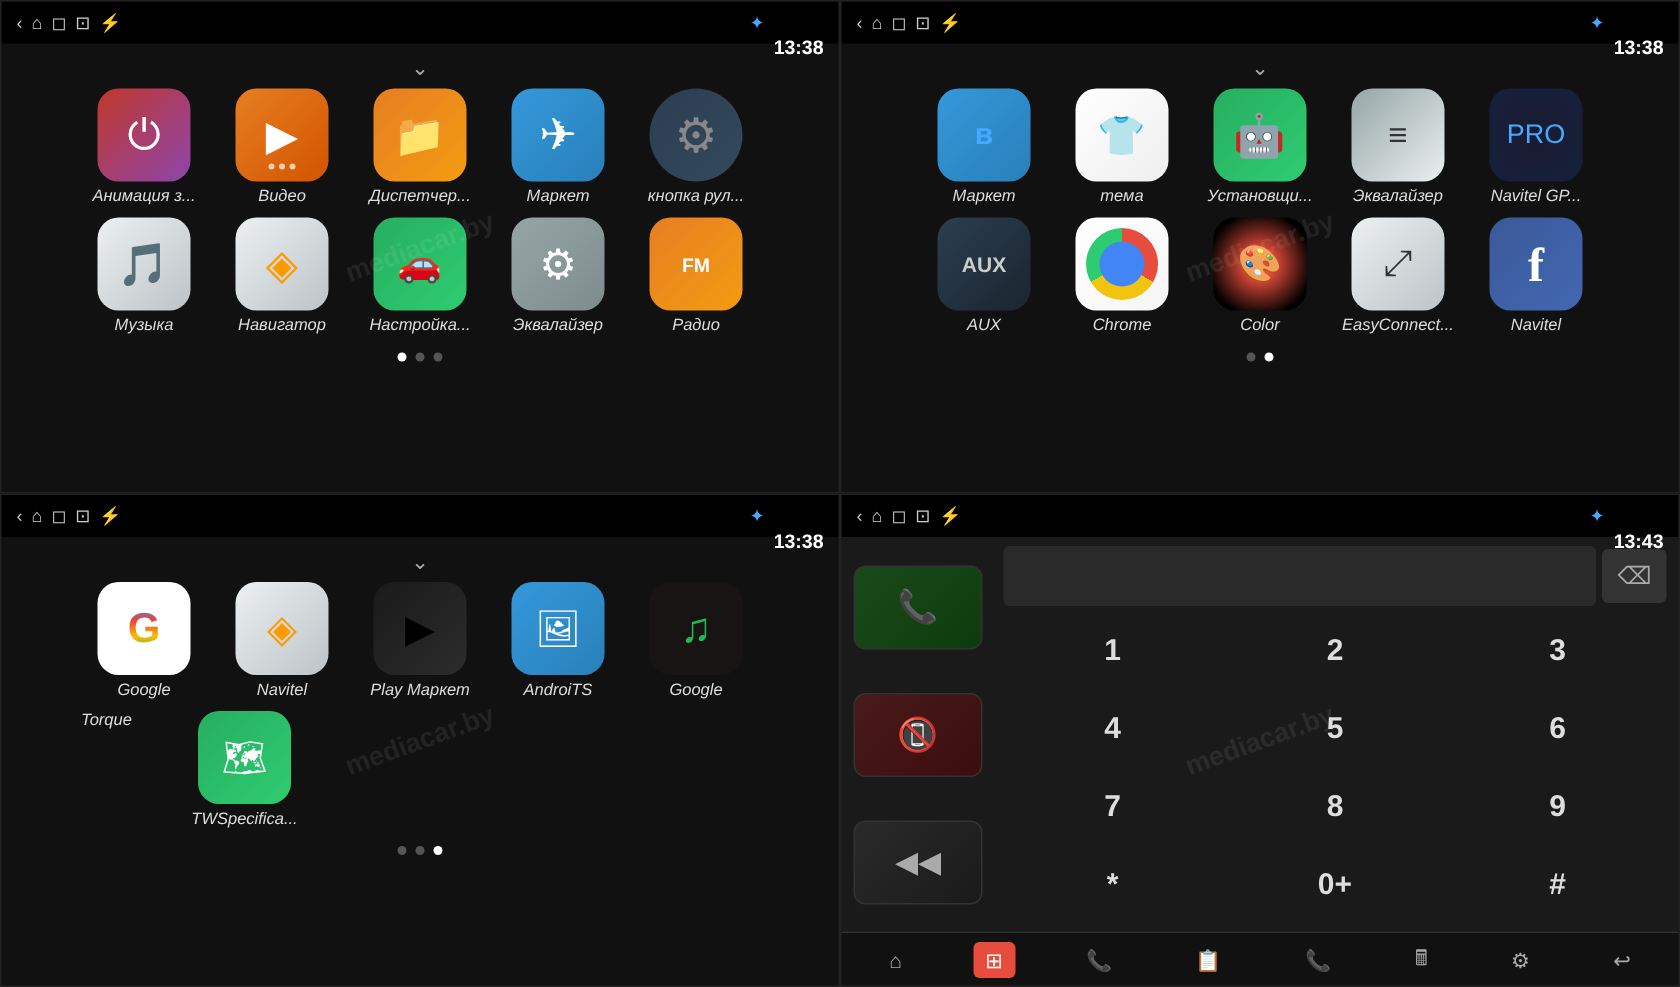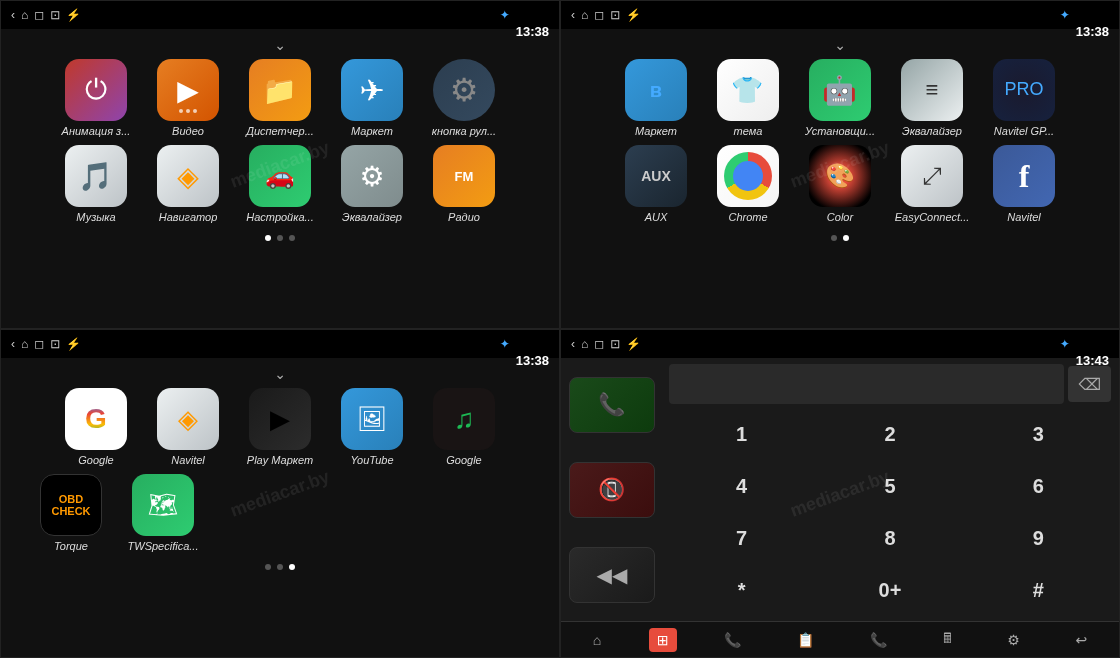--- a/index.html
+++ b/index.html
@@ -492,34 +492,31 @@
       <div class="app-item">
         <div class="app-icon icon-playmarket">
           <span style="font-size:26px;">▶</span>
         </div>
         <span class="app-label">Play Маркет</span>
       </div>
       <div class="app-item">
         <div class="app-icon icon-quickpic">
           <span style="color:#fff;font-size:24px;">🖼</span>
         </div>
-        <span class="app-label">YouTube</span>
+        <span class="app-label">AndroiTS</span>
       </div>
       <div class="app-item">
         <div class="app-icon icon-spotify">
           <span style="color:#1DB954;font-size:28px;">♫</span>
         </div>
         <span class="app-label">Google</span>
       </div>
     </div>
     <div class="app-row" style="justify-content:flex-start;padding-left:30px;">
       <div class="app-item">
-        <div class="app-icon icon-torque">
-          <span style="color:#f90;font-size:11px;font-weight:bold;text-align:center;">OBD<br>CHECK</span>
-        </div>
         <span class="app-label">Torque</span>
       </div>
       <div class="app-item">
         <div class="app-icon icon-twspec">
           <span style="color:#fff;font-size:24px;">🗺</span>
         </div>
         <span class="app-label">TWSpecifica...</span>
       </div>
     </div>
     <div class="dots">

